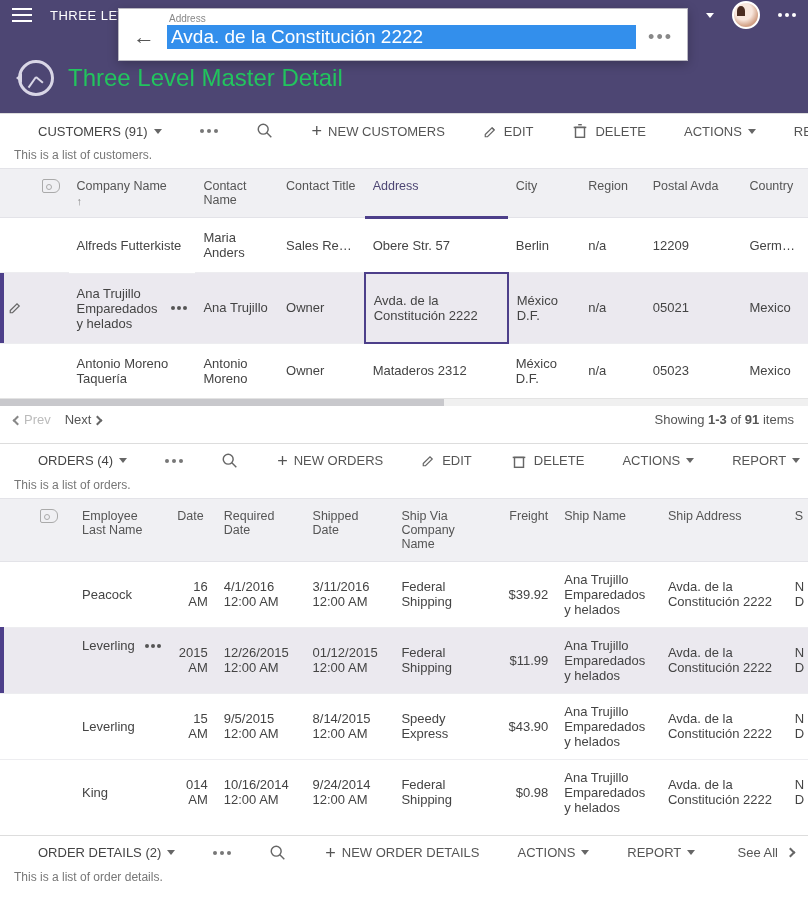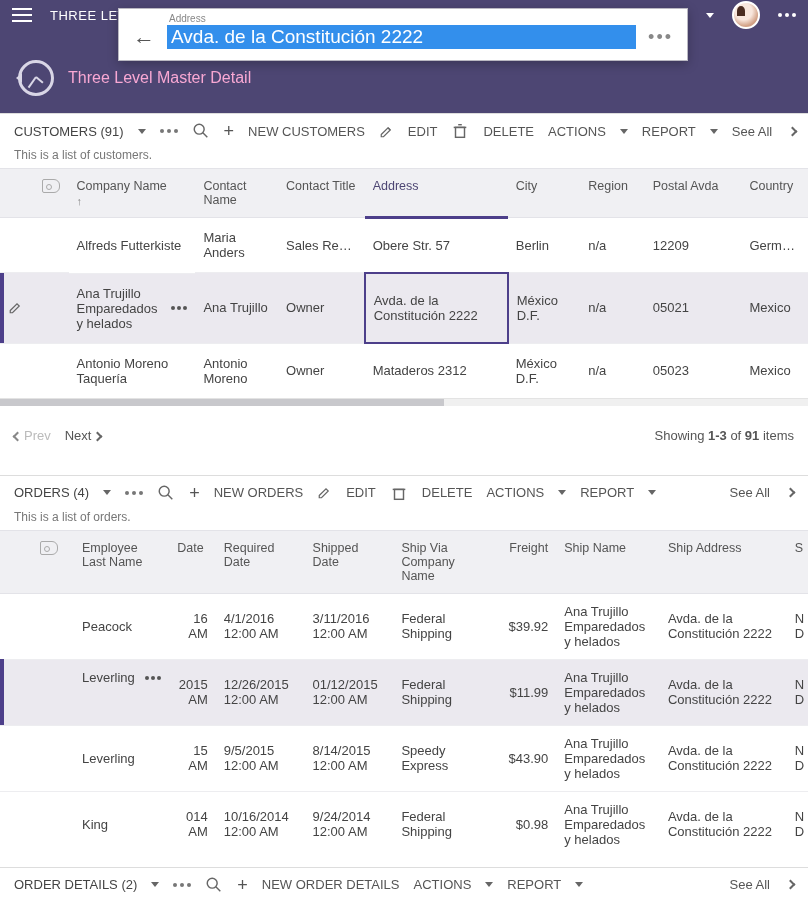--- a/index.html
+++ b/index.html
@@ -13,36 +13,36 @@
   .topbar-right { margin-left: auto; display: flex; align-items: center; gap: 18px; }
   .avatar { width: 28px; height: 28px; border-radius: 50%; background: radial-gradient(circle at 40% 35%, #f8e6dc 40%, #d1a085 70%); border: 2px solid #fff; position: relative; overflow:hidden;}
   .avatar::after{content:"";position:absolute;left:3px;top:3px;width:8px;height:10px;background:#4a2c20;border-radius:50% 50% 0 0;}
   .dots-h { display:flex; gap:3px; }
   .dots-h span { width:4px; height:4px; border-radius:50%; background:#fff; display:block; }
   .title-block { position:absolute; left:18px; top:60px; display:flex; align-items:center; gap:14px; }
   .history-icon { width:36px; height:36px; border:3px solid #d9d6e6; border-radius:50%; position:relative; }
   .history-icon::before { content:""; position:absolute; left:-5px; top:10px; width:0;height:0; border-top:5px solid transparent; border-bottom:5px solid transparent; border-right:6px solid #d9d6e6; }
   .history-icon .hand{ position:absolute; left:50%; top:50%; width:2px; height:13px; background:#d9d6e6; transform-origin: top; transform: translate(-1px,-1px) rotate(35deg);}
   .history-icon .hand2{ position:absolute; left:50%; top:50%; width:2px; height:9px; background:#d9d6e6; transform-origin: top; transform: translate(-1px,-1px) rotate(-50deg);}
-  .page-title { font-size: 16px; font-weight: 400; color:#f9a8d4; }
+  .page-title { font-size: 24px; font-weight: 400; color:#22c55e; }
   .page-sub { font-size: 12px; color:#d9d6e6; margin-top:2px;}
   
   .search-pop { position:absolute; left:118px; top:8px; width:570px; background:#fff; color:#333; border:1px solid #bab8c2; box-shadow: 0 3px 10px rgba(0,0,0,.25);}
   .search-pop .label { font-size:10px; color:#888; padding:4px 0 0 50px;}
   .search-pop .row { display:flex; align-items:center; padding:0 14px 10px 14px; gap:12px; }
   .back-arrow { font-size:22px; color:#555; cursor:pointer; user-select:none; }
   .search-input { flex:1; border:none; outline:none; font-size:19px; color:#fff; background:#338fec; padding:1px 4px; font-family:inherit;}
   .search-pop .dotsg { color:#888; font-size:18px; letter-spacing:2px; cursor:pointer;}
   
   .section { border-top:1px solid #ddd; }
   .toolbar { display:flex; align-items:center; padding: 8px 14px; gap:14px; font-size:13px;}
   .toolbar .title { color:#444; font-weight:500;}
   .caret-sm { width:0;height:0;border-left:4px solid transparent;border-right:4px solid transparent;border-top:5px solid #666;display:inline-block;vertical-align:middle;}
   .tb-icon { width:18px; height:18px; display:inline-flex; align-items:center; justify-content:center;}
-  .tb-item { display:flex; align-items:center; gap:14px; color:#555; cursor:pointer; white-space:nowrap;}
+  .tb-item { display:flex; align-items:center; gap:6px; color:#555; cursor:pointer; white-space:nowrap;margin-left:24px;}
   .dots-g { display:flex; gap:3px;}
   .dots-g span{width:4px;height:4px;border-radius:50%;background:#777;display:block;}
   .seeall { margin-left:auto; color:#555;}
   .chev-r { display:inline-block; width:7px; height:7px; border-top:2px solid #666; border-right:2px solid #666; transform:rotate(45deg); vertical-align:middle; margin-left:3px;}
   .chev-l { display:inline-block; width:7px; height:7px; border-top:2px solid #888; border-right:2px solid #888; transform:rotate(-135deg); vertical-align:middle; margin-right:3px;}
   .desc { padding:0 14px 6px; color:#777; font-size:12px;}
   
   table { border-collapse:collapse; width:100%; table-layout:fixed;}
   thead th { background:#f0f0f3; text-align:left; font-weight:400; color:#555; padding:10px 8px; border-top:1px solid #e3e3e8; border-bottom:1px solid #e3e3e8; vertical-align:top; font-size:12.5px;}
   tbody td { padding:12px 8px; border-top:1px solid #ededf0; vertical-align:middle; font-size:13px; color:#444;}
@@ -50,21 +50,21 @@
   .th-underline { border-bottom:3px solid #4d3f8a !important; }
   .tag-icon { width:18px; height:14px; border:1.5px solid #aaa; border-radius:2px 6px 6px 2px; position:relative; display:inline-block;}
   .tag-icon::after{content:"";position:absolute;left:3px;top:4px;width:4px;height:4px;border:1.5px solid #aaa;border-radius:50%;}
   .sort-up { font-size:11px; color:#888; display:block; margin-top:2px;}
   tr.selected { background:#ebe9ef; position:relative;}
   tr.selected td:first-child::before { content:""; position:absolute; left:0; top:0; bottom:0; width:4px; background:#4d3f8a;}
   .pencil-svg{width:15px;height:15px;}
   .row-dots{display:flex;gap:2px;}
   .row-dots span{width:4px;height:4px;border-radius:50%;background:#555;display:block;}
   .cell-boxed { border:2px solid #4d3f8a; padding:6px 8px !important; }
-  .pager { display:flex; align-items:flex-start; padding:22px 14px; font-size:13px; color:#555;}
+  .pager { display:flex; align-items:flex-start; padding:6px 14px; font-size:13px; color:#555;}
   .pager .nav{cursor:pointer;}
   .pager .nav.disabled{color:#bbb;}
   .pager .info{margin-left:auto;}
   .sec-gap{height:10px;}
   
   .orders-table tbody td{padding:10px 8px;}
   .money{text-align:right;}
   .truncate{white-space:nowrap;overflow:hidden;text-overflow:ellipsis;}
   
   svg{display:block;}

